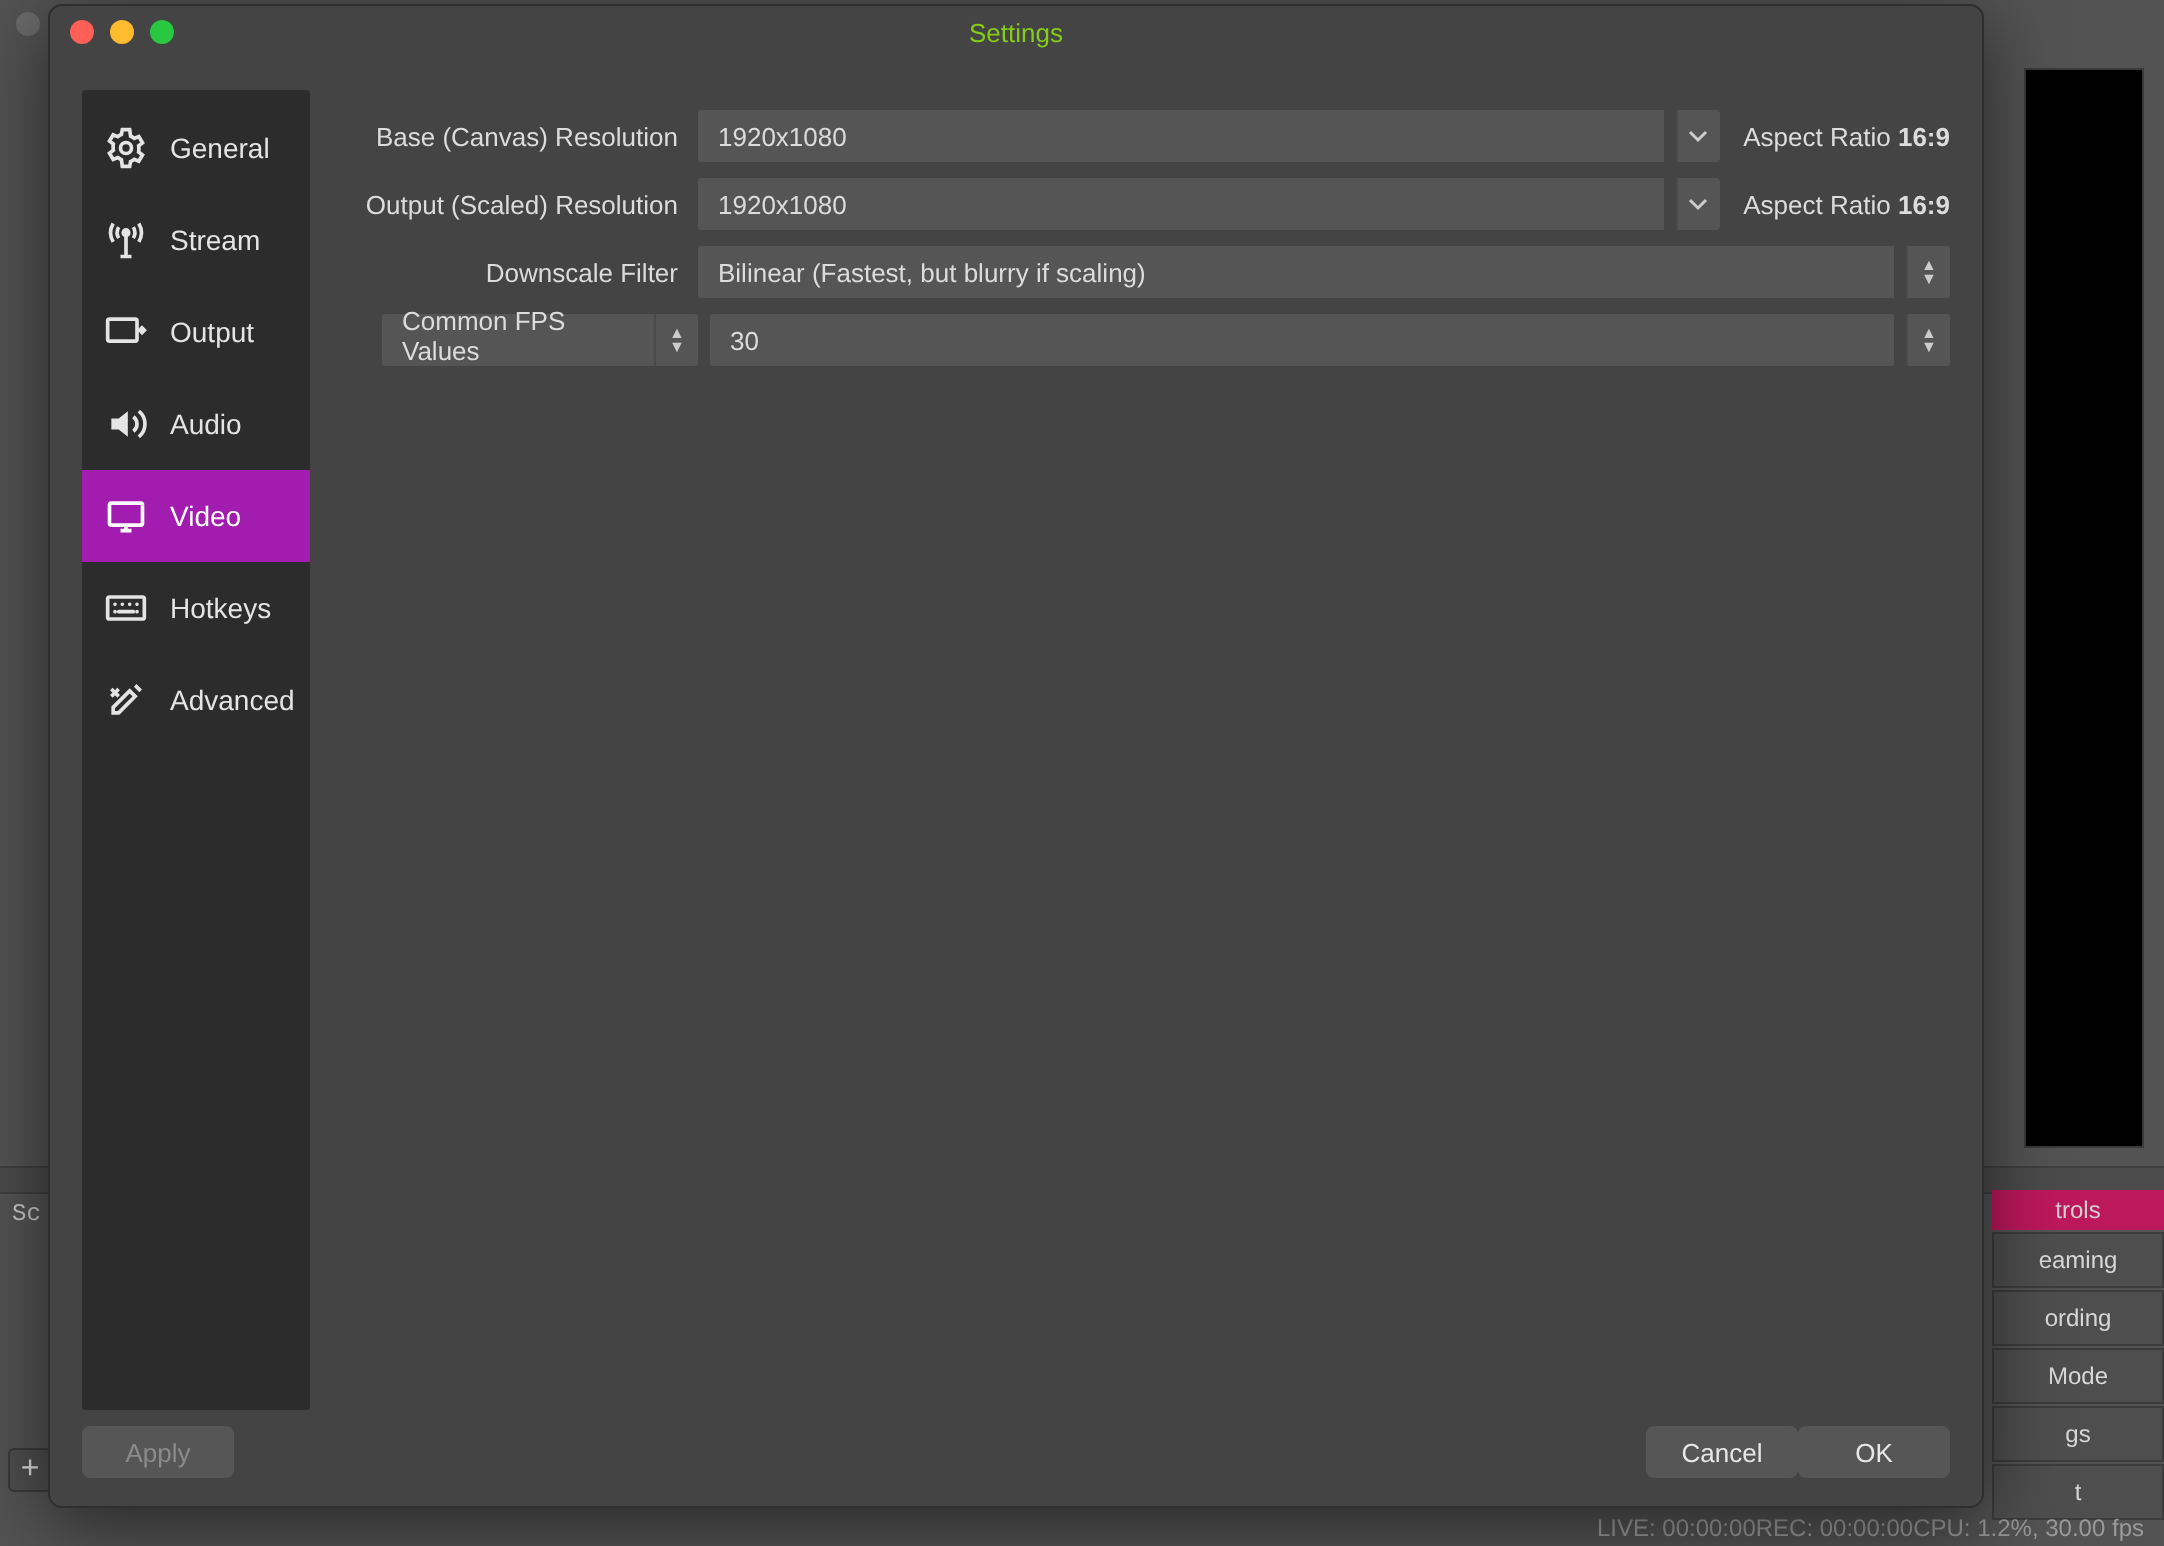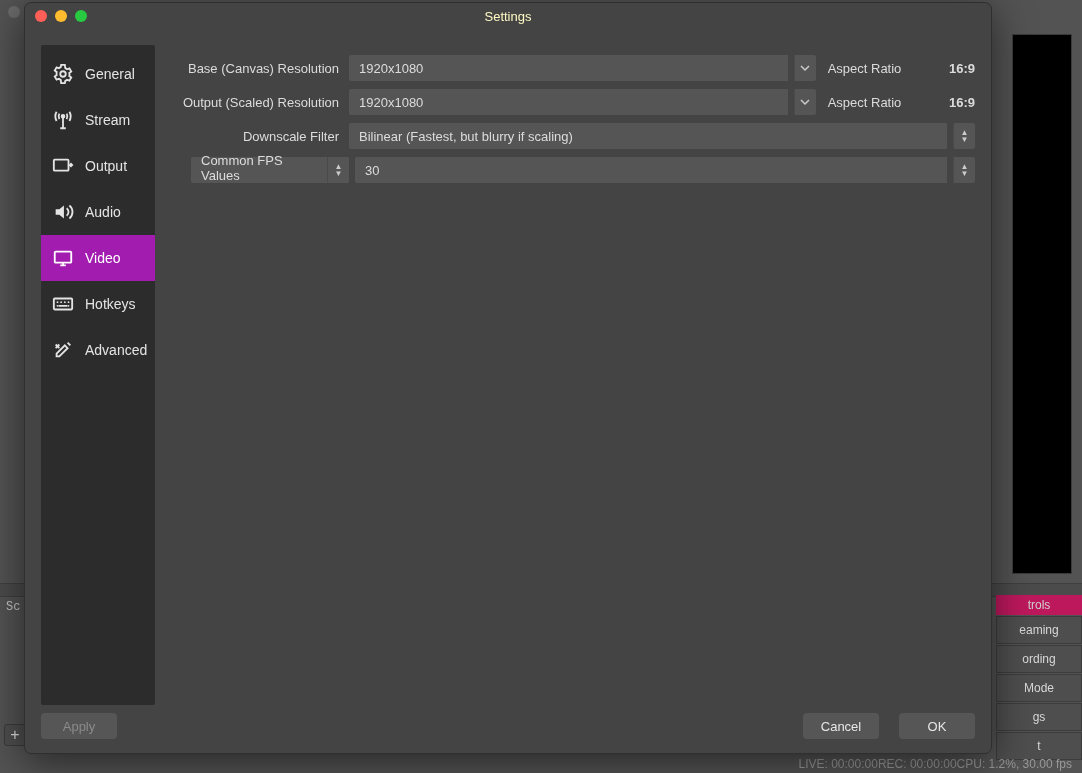--- a/index.html
+++ b/index.html
@@ -44,21 +44,21 @@
 
   
   .dialog {
     position:absolute; left:24px; top:2px; width:968px; height:752px;
     background:#444444; border:1px solid #2f2f2f; border-radius:7px;
     box-shadow:0 8px 40px rgba(0,0,0,.55);
     display:flex; flex-direction:column;
   }
   .titlebar {
     height:26px; display:flex; align-items:center; justify-content:center;
-    position:relative; color:#fef9c3; font-size:13px;
+    position:relative; color:#84cc16; font-size:13px;
   }
   .traffic {
     position:absolute; left:10px; top:7px; display:flex; gap:8px;
   }
   .traffic .dot { width:12px; height:12px; border-radius:50%; }
   .dot.red{background:#ff5f57;} .dot.yellow{background:#febc2e;} .dot.green{background:#28c840;}
 
   .body { flex:1; display:flex; padding:16px 16px 4px 16px; gap:18px; min-height:0;}
   .sidebar {
     width:114px; background:#2c2c2c; border-radius:2px; padding-top:6px;
@@ -86,31 +86,31 @@
   .combo-btn {
     width:22px; height:26px; background:#555; border-left:1px solid #4a4a4a;
     display:flex; align-items:center; justify-content:center; color:#ccc; border-radius:0 2px 2px 0;
   }
   .stepper {
     width:22px; height:26px; background:#555; border-left:1px solid #4a4a4a;
     display:flex; flex-direction:column; justify-content:center; align-items:center;
     color:#ccc; font-size:8px; line-height:7px; border-radius:0 2px 2px 0;
   }
   .suffix { color:#dcdcdc; font-size:13px; padding-left:6px; white-space:nowrap; }
-  .suffix b { font-weight:700;margin-left:44px; }
+  .suffix b { font-weight:700; }
 
   .fps-selector {
     width:158px; height:26px; background:#555; display:flex; align-items:flex-end;
     border-radius:2px; margin-left:6px;
   }
   .fps-selector .lbl { flex:1; padding:0 10px; color:#dcdcdc; font-size:13px; }
   .fps-selector .stepper { border-left:1px solid #4a4a4a; }
 
   .footer {
-    height:44px; display:flex; align-items:center; padding:0 16px 10px 16px; gap:20px;
+    height:44px; display:flex; align-items:center; padding:0 16px 10px 16px; gap:0;
   }
   .spacer { flex:1; }
   .btn {
     min-width:76px; height:26px; padding:0 16px;
     background:#565656; color:#e7e7e7; font-size:13px;
     border:none; border-radius:4px; display:flex; align-items:center; justify-content:center;
   }
   .btn.disabled { color:#8b8b8b; }
   .chev { width:10px; height:10px; }
 </style>

